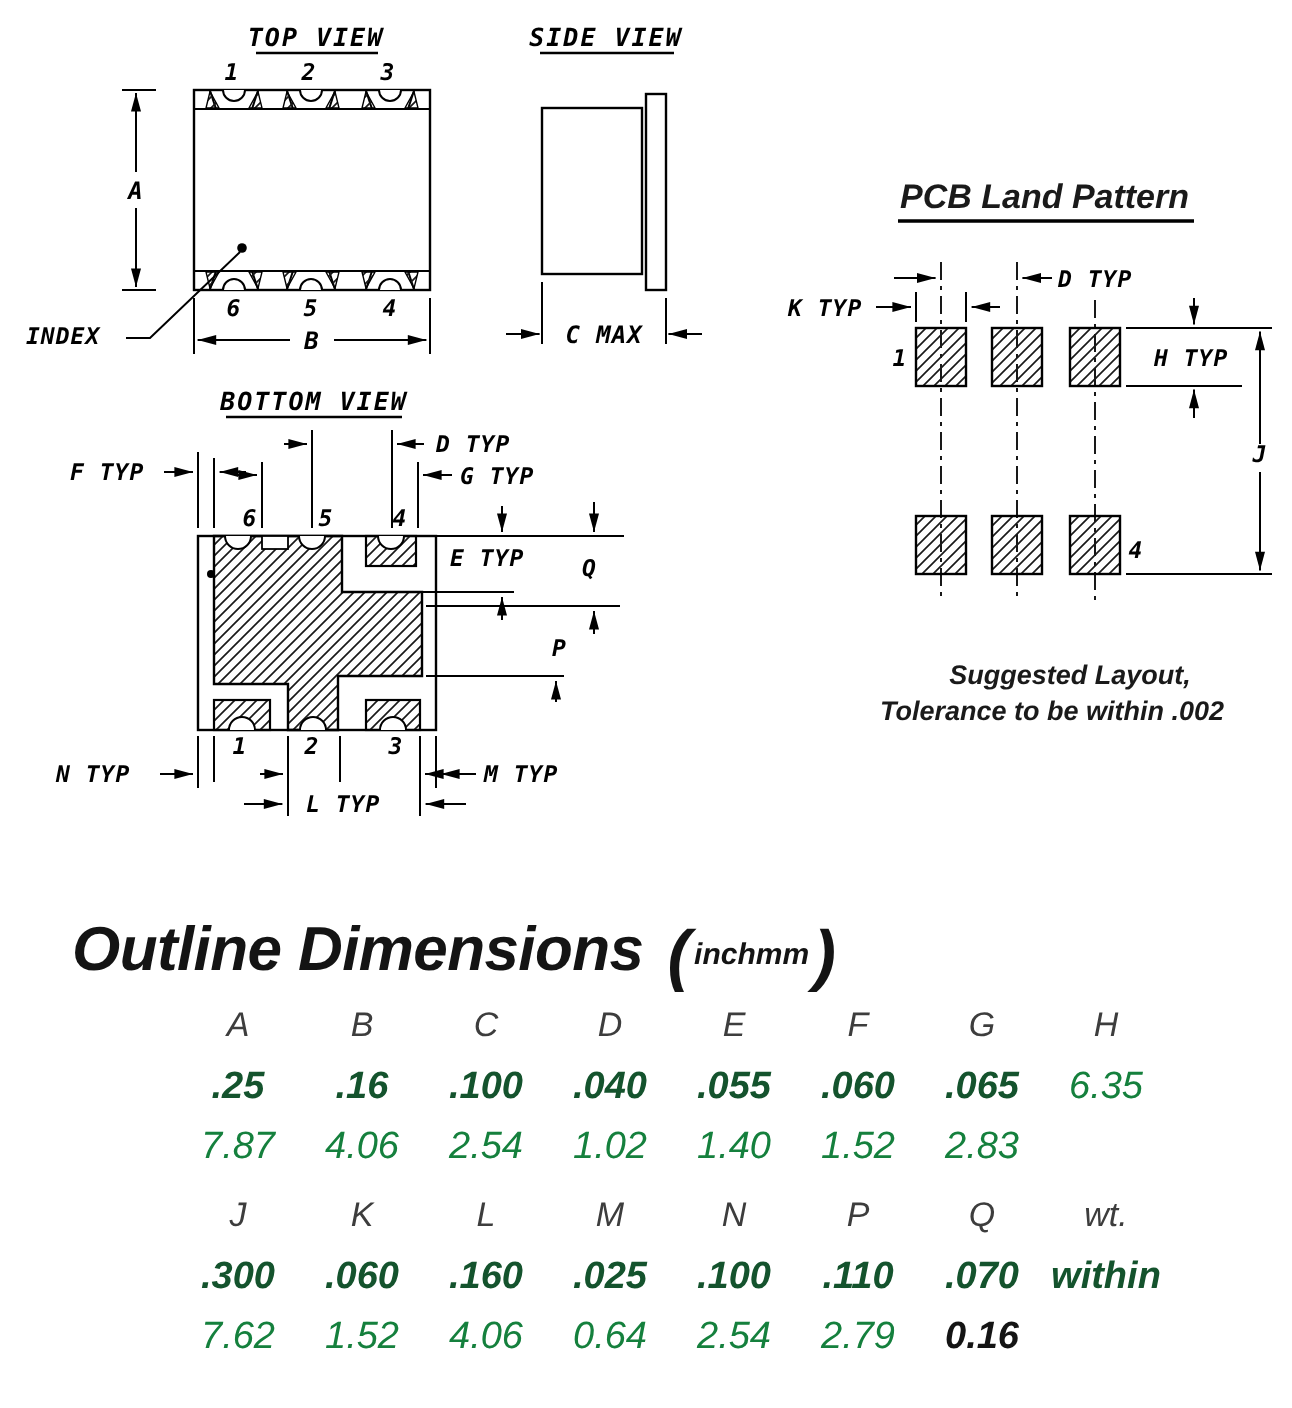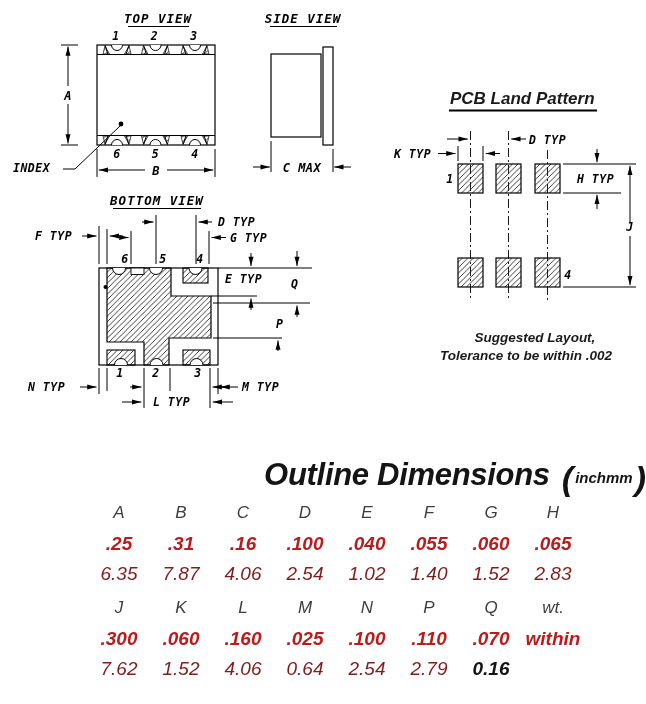--- a/index.html
+++ b/index.html
@@ -7,33 +7,33 @@
          font-family:"Liberation Sans",sans-serif;font-style:italic;}
   svg{position:absolute;top:0;left:0;}
   .cad{font-family:"DejaVu Sans Mono",monospace;font-weight:700;fill:#000;}
   .cad12{font-size:12px;letter-spacing:0.5px;}
   .cad11{font-size:11.5px;letter-spacing:0.5px;}
   .cadtitle{font-size:12.5px;letter-spacing:1px;}
   .sans{font-family:"Liberation Sans",sans-serif;fill:#1a1a1a;}
   .lp-title{font-size:17px;font-weight:700;}
   .lp-note{font-size:13.5px;font-weight:600;}
   .dims-title-row{position:absolute;top:452px;left:0;width:646px;height:46px;
-      display:flex;align-items:center;justify-content:flex-end;padding-left:36px;box-sizing:border-box;gap:12px;}
+      display:flex;align-items:center;justify-content:flex-start;padding-left:36px;box-sizing:border-box;gap:12px;}
   .dims-title{font-size:31px;font-weight:700;color:#141414;letter-spacing:-0.3px;}
   .units{display:flex;align-items:center;margin-top:6px;}
   .paren{font-size:34px;font-weight:700;color:#141414;line-height:0.9;}
   .unit-stack{display:flex;flex-direction:row;align-items:center;margin:0 2px;}
   .unit-stack span{font-size:15px;font-weight:700;color:#141414;line-height:14px;}
   .grid{position:absolute;left:88px;width:496px;display:grid;grid-template-columns:repeat(8,62px);}
   .block1{top:500px;}
   .block2{top:595px;}
   .cell{text-align:center;}
   .hdr{height:29px;font-size:17px;color:#3d3d3d;line-height:26px;}
-  .in{height:30px;font-size:19px;font-weight:700;color:#b91c1c;line-height:30px;}
-  .mm{height:30px;font-size:19px;color:#7f1d1d;line-height:30px;}
+  .in{height:30px;font-size:19px;font-weight:700;color:#14532d;line-height:30px;}
+  .mm{height:30px;font-size:19px;color:#15803d;line-height:30px;}
   .wt-mm{color:#141414;font-weight:700;}
 </style>
 </head>
 <body>
 
 <div class="stage">
 
 <svg width="646" height="440" viewBox="0 0 646 440">
   <defs>
     <marker id="arr" viewBox="0 0 10 6" refX="9.6" refY="3" markerWidth="10" markerHeight="6" orient="auto">
@@ -283,21 +283,20 @@
 <div class="grid block1">
   <span class="cell hdr">A</span>
   <span class="cell hdr">B</span>
   <span class="cell hdr">C</span>
   <span class="cell hdr">D</span>
   <span class="cell hdr">E</span>
   <span class="cell hdr">F</span>
   <span class="cell hdr">G</span>
   <span class="cell hdr">H</span>
   <span class="cell in">.25</span>
-  <span class="cell in">.31</span>
   <span class="cell in">.16</span>
   <span class="cell in">.100</span>
   <span class="cell in">.040</span>
   <span class="cell in">.055</span>
   <span class="cell in">.060</span>
   <span class="cell in">.065</span>
   <span class="cell mm">6.35</span>
   <span class="cell mm">7.87</span>
   <span class="cell mm">4.06</span>
   <span class="cell mm">2.54</span>

